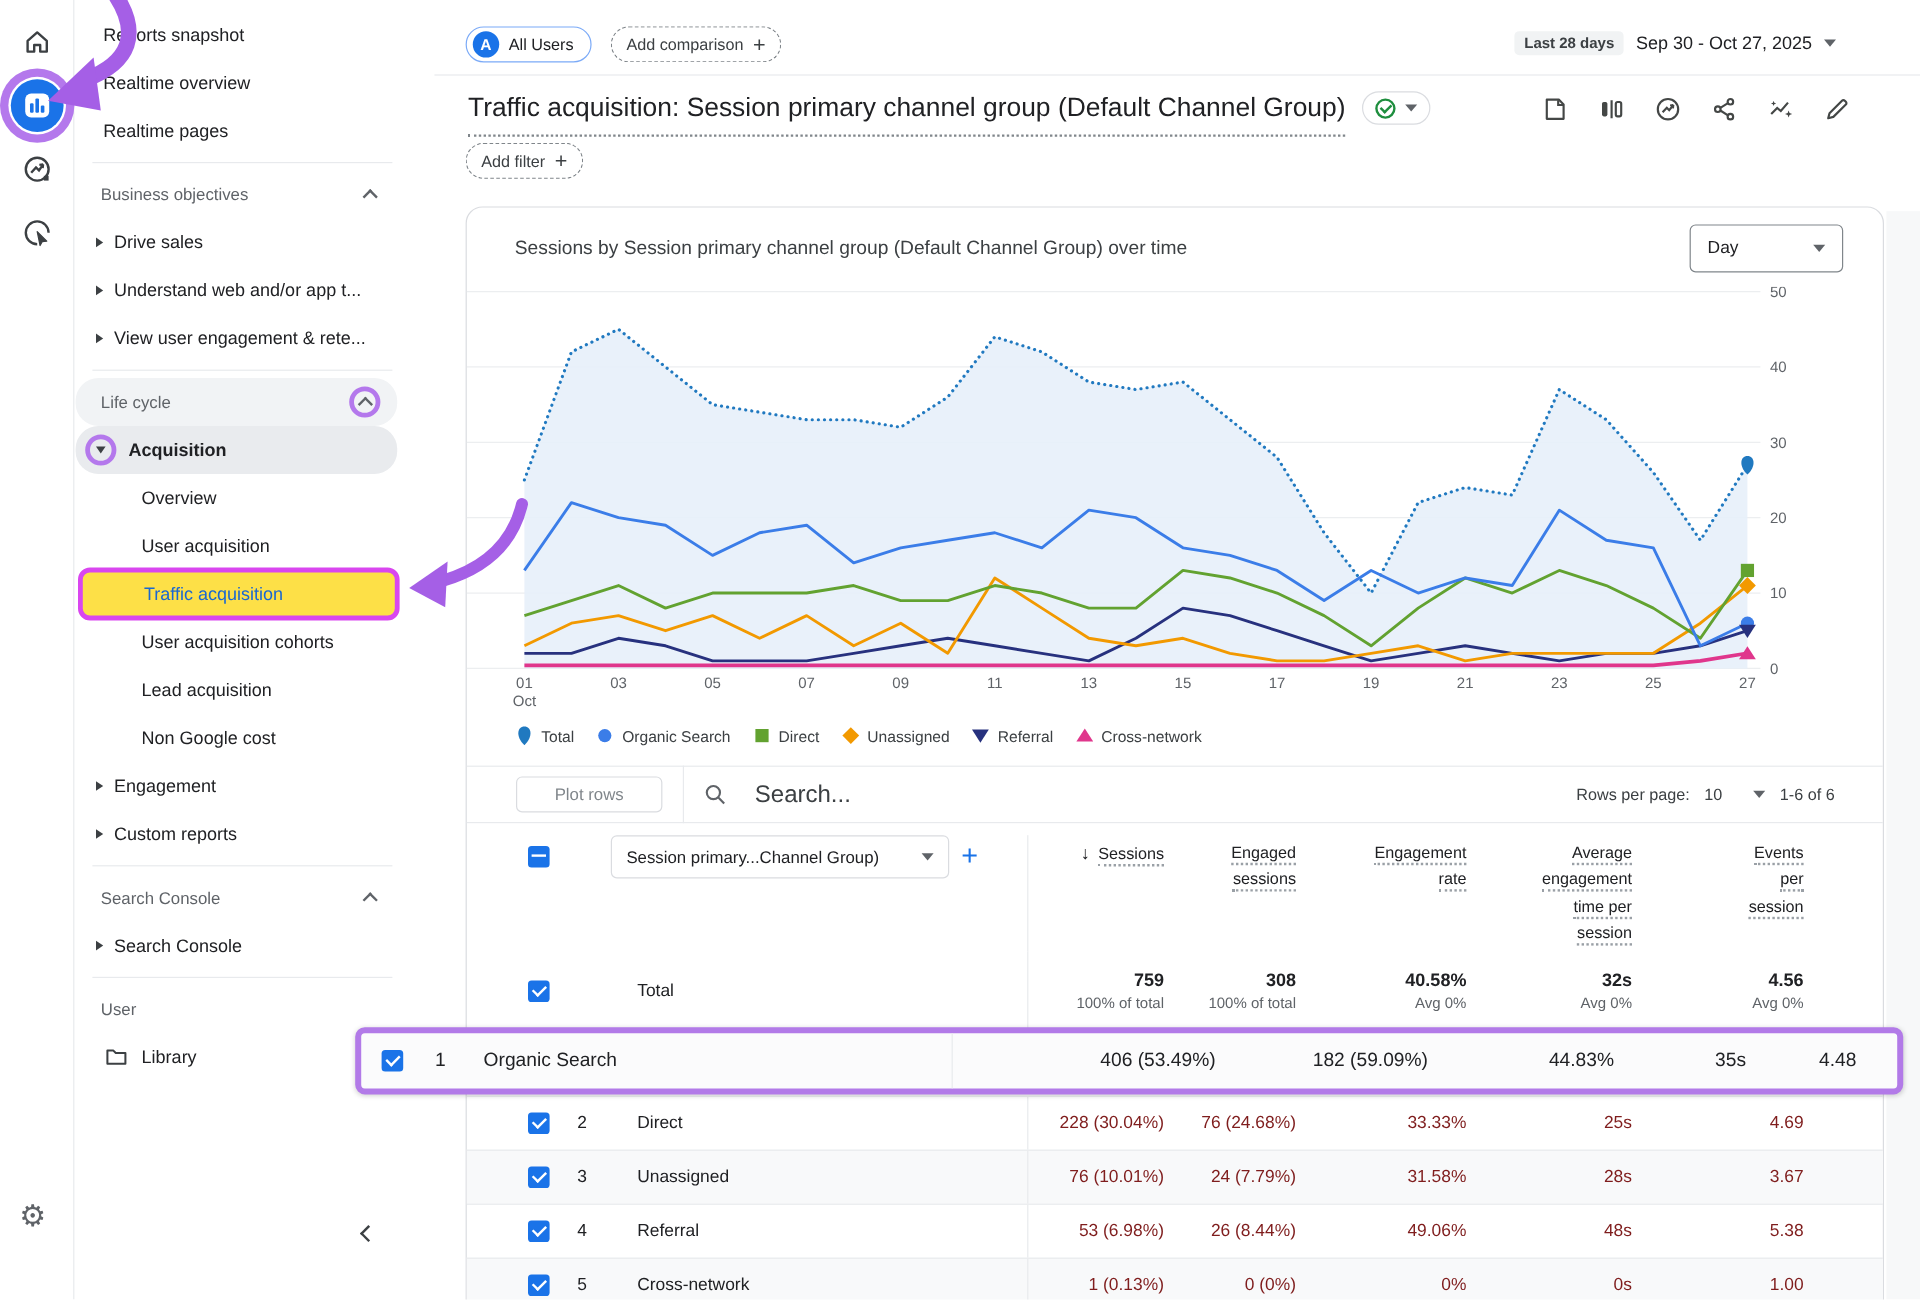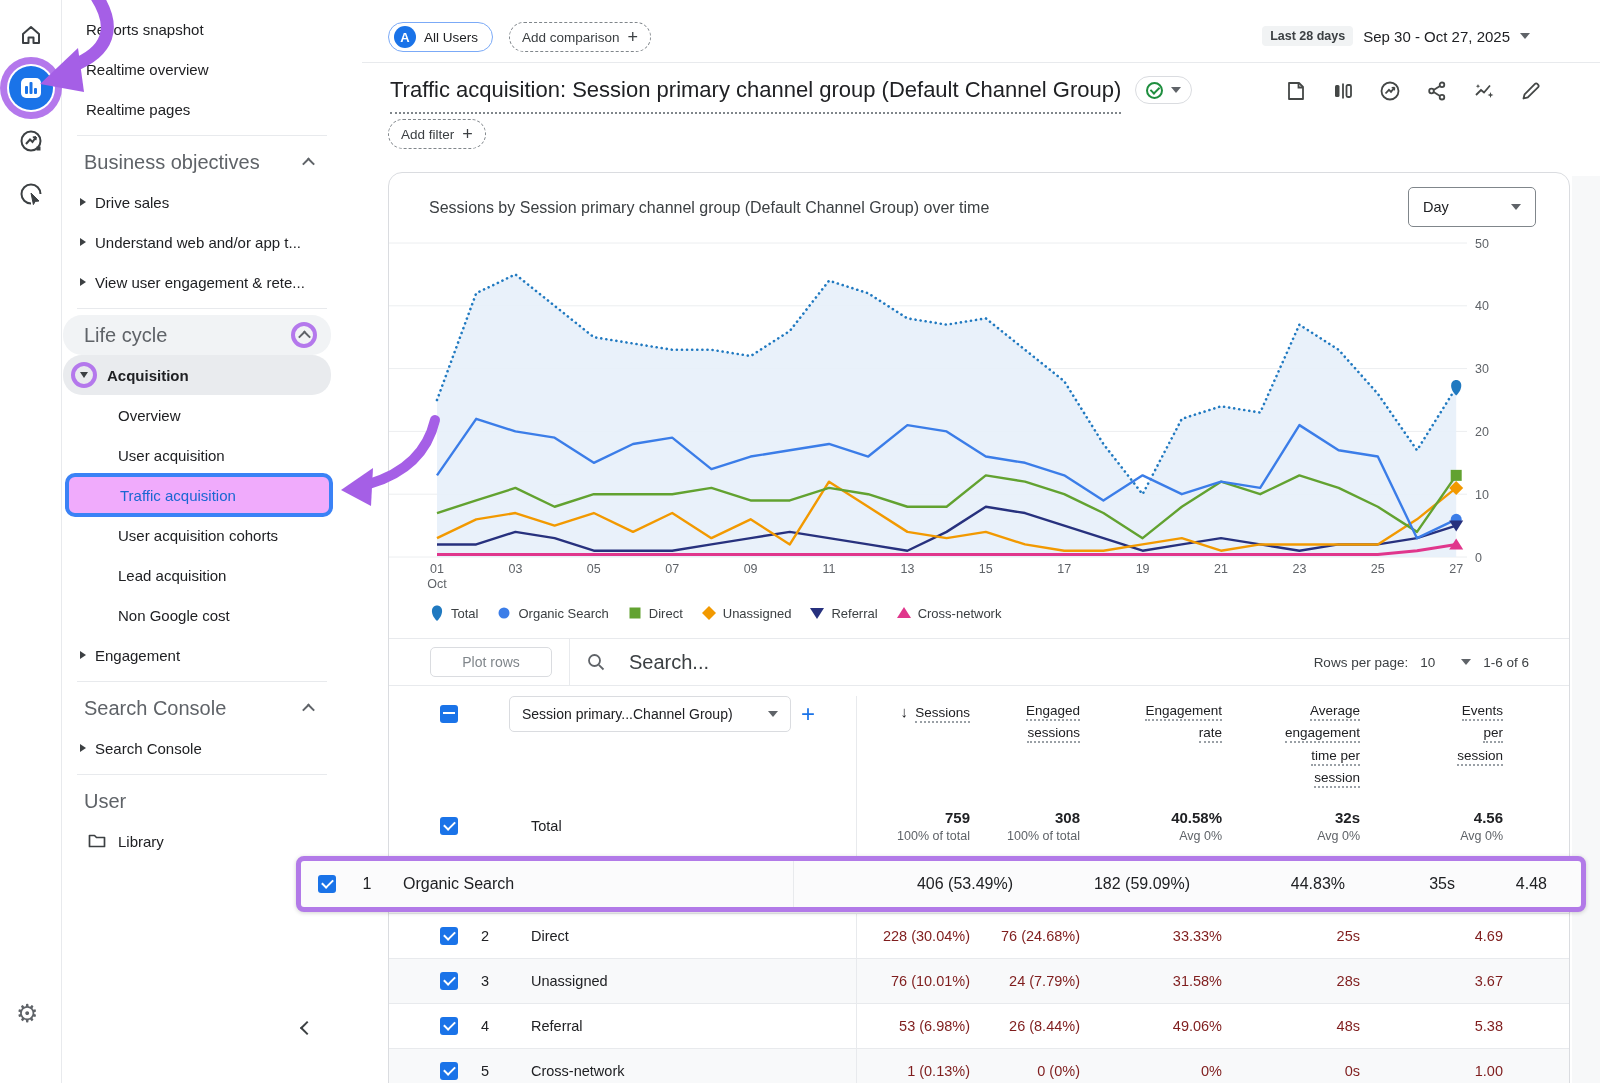--- a/index.html
+++ b/index.html
@@ -8,33 +8,33 @@
   .rail{position:absolute;left:0;top:0;width:62px;height:1083px;background:#fff;border-right:1px solid #e8eaed;z-index:6;}
   .rail-ic{position:absolute;left:9px;width:44px;height:44px;display:flex;align-items:center;justify-content:center;border-radius:50%;}
   .reports-btn{background:#1a73e8;box-shadow:0 0 0 2px #fff,0 0 0 9px #b478ec;}
   .gear{position:absolute;left:16px;top:999px;font-size:25px;color:#5f6368;}
   
   .nav{position:absolute;left:63px;top:0;width:272px;padding-top:9px;z-index:5;background:#fff;}
   .nitem{height:40px;display:flex;align-items:center;font-size:15px;color:#202124;cursor:pointer;position:relative;}
   .nitem .lbl-plain{margin-left:23px;}
   .nitem .lbl-ind{margin-left:38px;}
   .tri-r{width:0;height:0;border-top:4.5px solid transparent;border-bottom:4.5px solid transparent;border-left:6px solid #3c4043;margin-left:17px;margin-right:9px;}
-  .nhead{height:40px;display:flex;align-items:center;font-size:20px;color:#5f6368;position:relative;}
+  .nhead{height:40px;display:flex;align-items:center;font-size:14px;color:#5f6368;position:relative;}
   .nhead .lbl{margin-left:21px;}
   .nhead.soft{background:#f1f3f5;border-radius:19px;margin-right:4px;}
   .chev-up{width:9px;height:9px;border-left:2px solid #5f6368;border-top:2px solid #5f6368;transform:rotate(45deg);}
   .chev-wrap{position:absolute;right:14px;top:50%;transform:translateY(-50%);width:26px;height:26px;display:flex;align-items:center;justify-content:center;}
   .chev-wrap.ringed{border:4px solid #b478ec;border-radius:50%;}
   .chev-wrap .chev-up{transform:rotate(45deg) translate(1px,1px);}
   .acq{height:40px;display:flex;align-items:center;background:#e9ebee;border-radius:19px;margin-right:4px;font-size:15px;font-weight:bold;color:#202124;position:relative;}
   .acq .ring{width:26px;height:26px;border:4px solid #b478ec;border-radius:50%;margin-left:8px;display:flex;align-items:center;justify-content:center;}
   .caret-dn{width:0;height:0;border-left:4.5px solid transparent;border-right:4.5px solid transparent;border-top:6px solid #3c4043;}
   .acq .lbl{margin-left:10px;}
   .nsub{height:40px;display:flex;align-items:center;font-size:15px;padding-left:55px;cursor:pointer;}
-  .nsub.selected{height:44px;margin:-2px 2px -2px 2px;border:4px solid #3b82f6;border-radius:10px;background:#f0abfc;color:#1967d2;padding-left:51px;font-weight:500;}
+  .nsub.selected{height:44px;margin:-2px 2px -2px 2px;border:4px solid #d946ef;border-radius:10px;background:#fde047;color:#1967d2;padding-left:51px;font-weight:500;}
   .ndiv{height:1px;background:#e8eaed;margin:6px 8px 6px 14px;}
   .folder{margin-left:25px;margin-right:12px;display:flex;}
   .collapse{position:absolute;left:295px;top:1016px;width:24px;height:24px;display:flex;align-items:center;justify-content:center;cursor:pointer;}
   .chev-l{width:10px;height:10px;border-left:2.5px solid #3c4043;border-bottom:2.5px solid #3c4043;transform:rotate(45deg);}
   
   .topbar{position:absolute;left:388px;top:22px;display:flex;gap:16px;z-index:2;}
   .pill-users{display:flex;align-items:center;gap:8px;height:30px;padding:0 14px 0 5px;border:1px solid #7baaf7;border-radius:16px;background:#fff;font-size:13.5px;font-weight:500;cursor:pointer;}
   .abadge{width:22px;height:22px;border-radius:50%;background:#1a73e8;color:#fff;display:flex;align-items:center;justify-content:center;font-size:13px;font-weight:bold;}
   .pill-dashed{display:flex;align-items:center;gap:8px;height:30px;padding:0 12px;border:1px dashed #80868b;border-radius:16px;font-size:13.5px;font-weight:500;color:#3c4043;cursor:pointer;background:#fff;}
   .plus{font-size:18px;color:#3c4043;font-weight:400;line-height:1;}
@@ -189,20 +189,24 @@
     </div>
     <div class="nsub">
       <span>Lead acquisition</span>
     </div>
     <div class="nsub">
       <span>Non Google cost</span>
     </div>
     <div class="nitem">
       <span class="tri-r"></span>
       <span>Engagement</span>
+    </div>
+    <div class="nitem">
+      <span class="tri-r"></span>
+      <span>Custom reports</span>
     </div>
     <div class="ndiv"></div>
     <div class="nhead">
       <span class="lbl">Search Console</span>
       <span class="chev-wrap">
         <span class="chev-up"></span>
       </span>
     </div>
     <div class="nitem">
       <span class="tri-r"></span>

